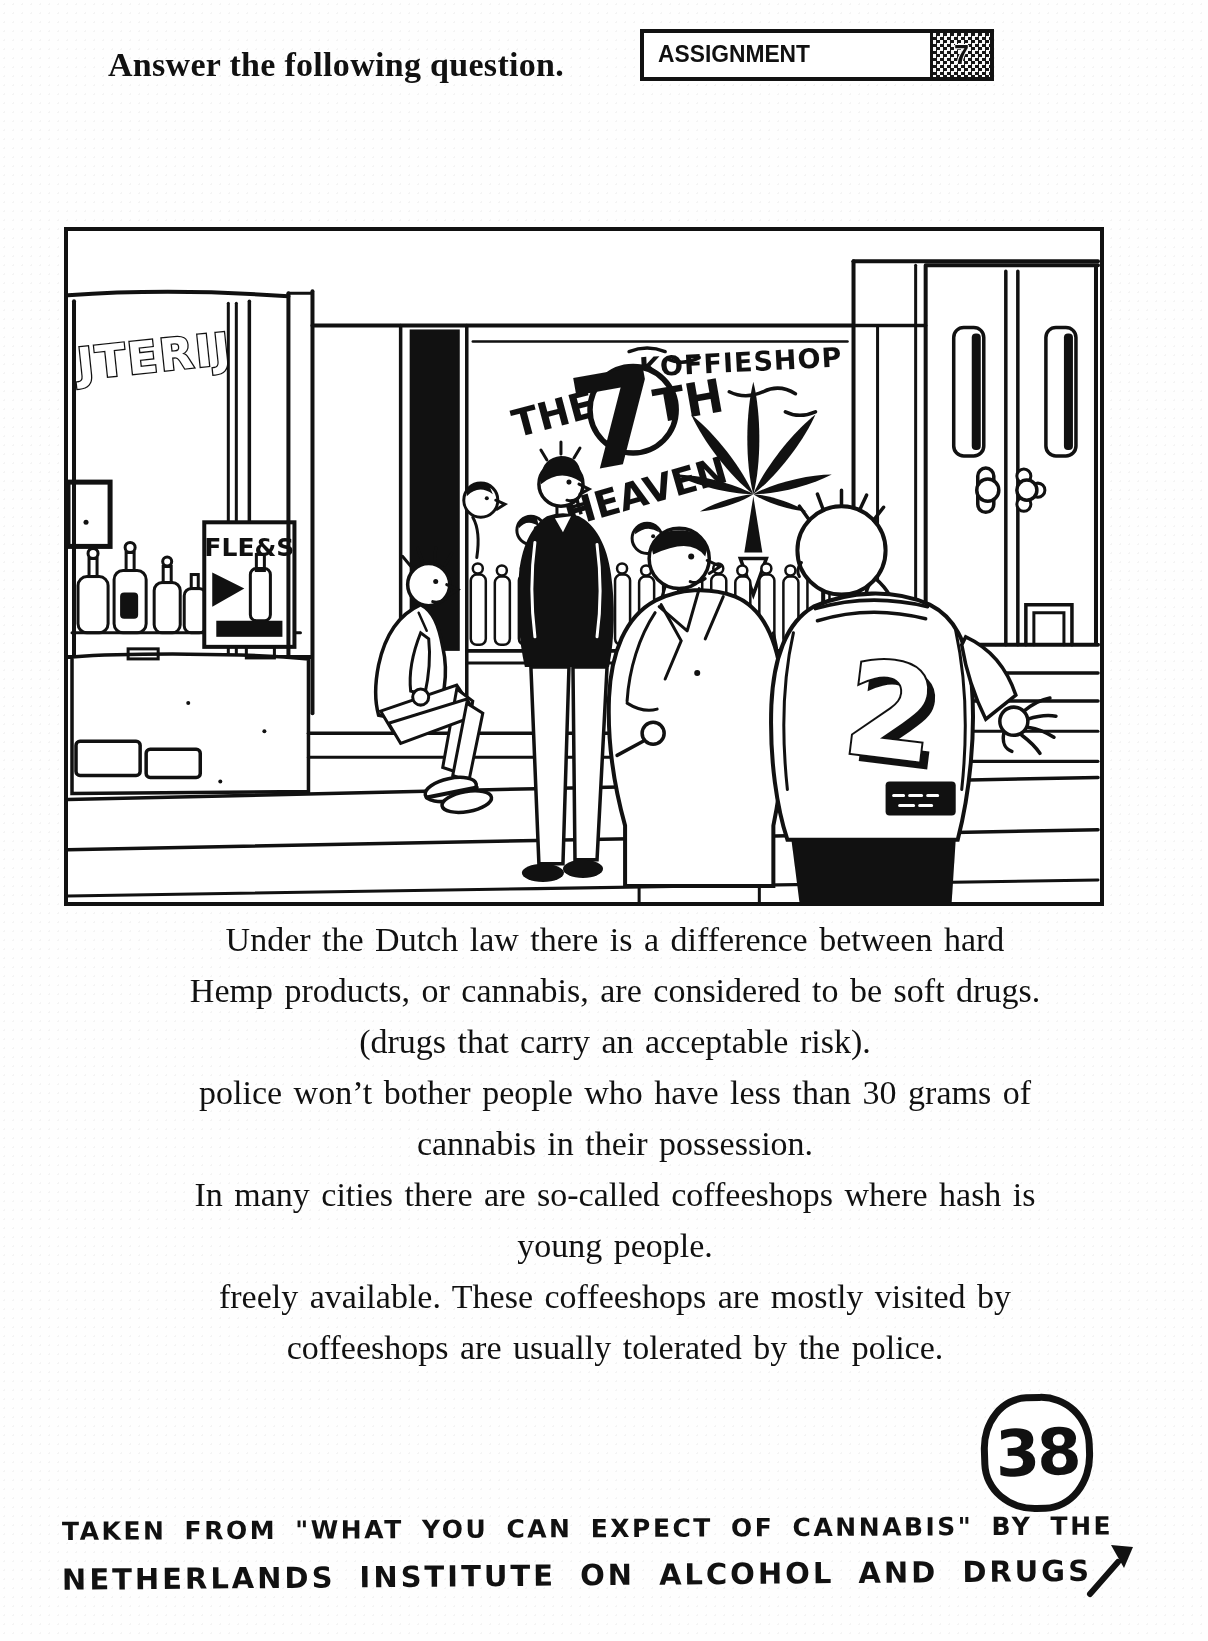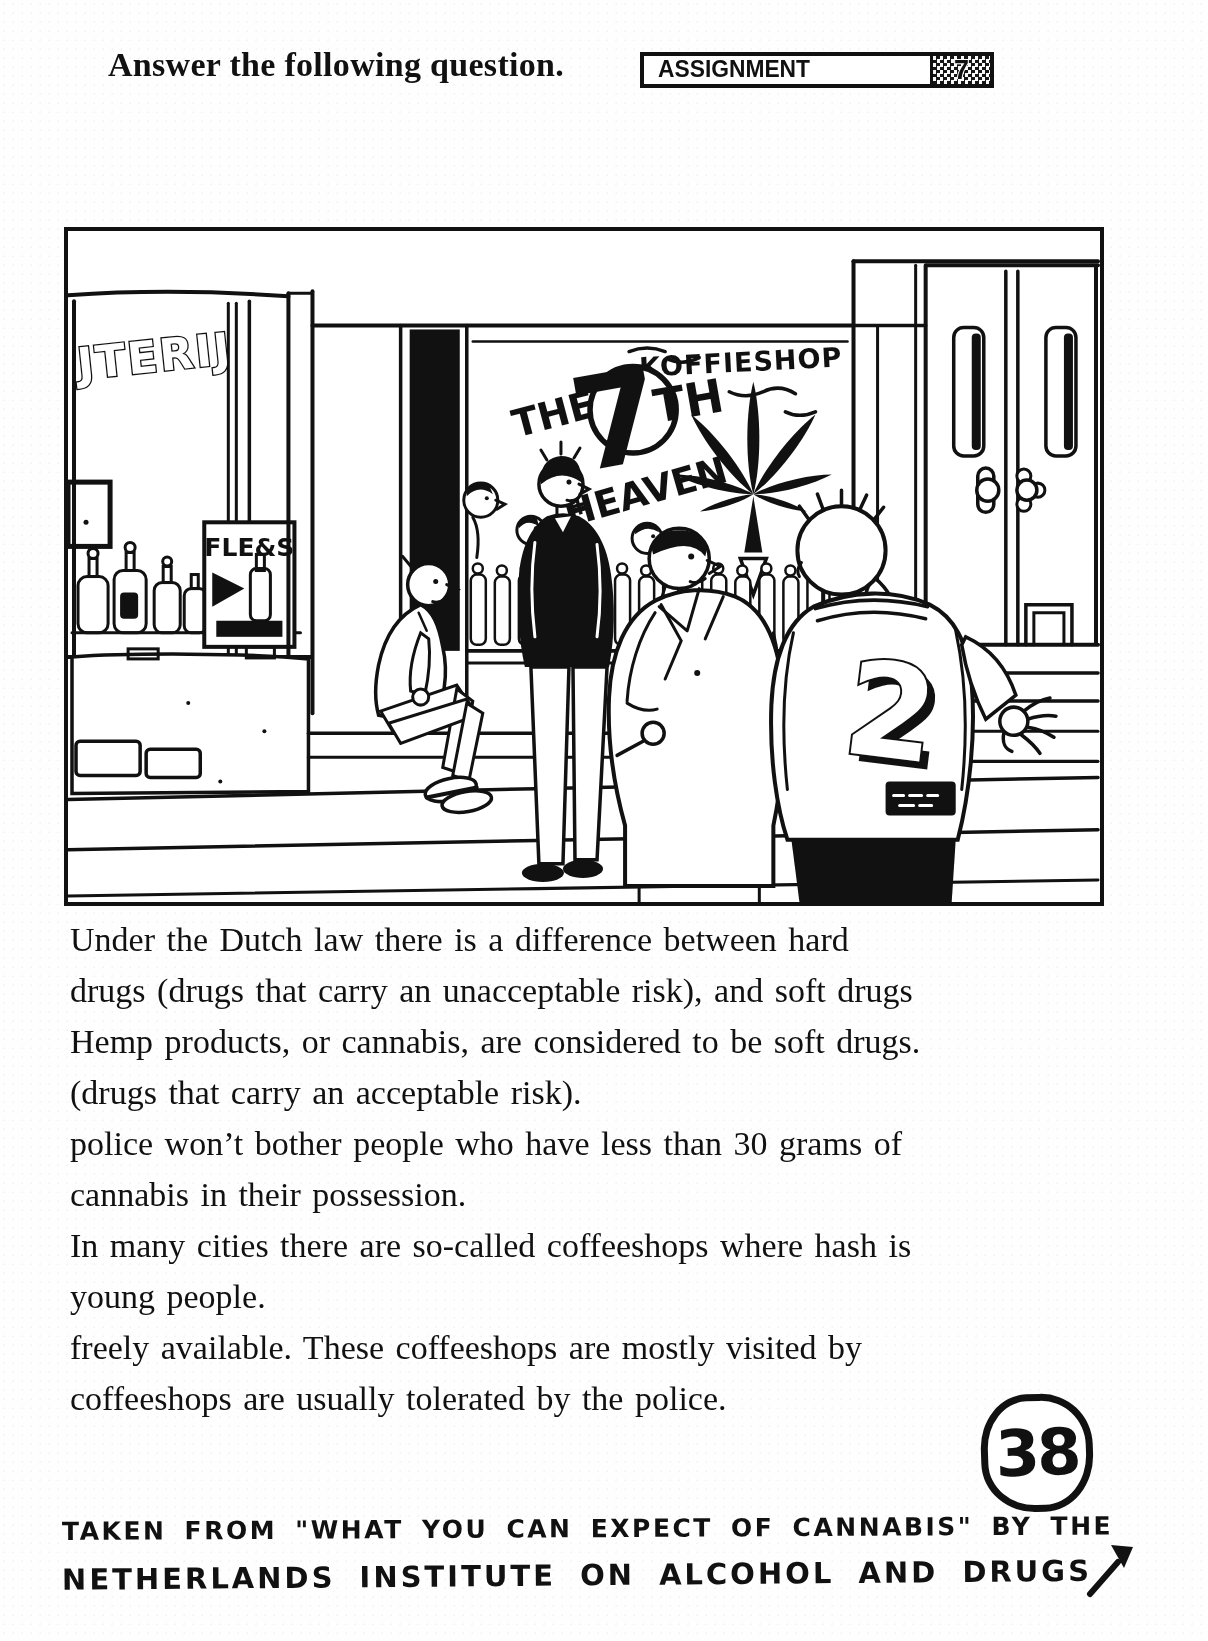--- a/index.html
+++ b/index.html
@@ -12,21 +12,21 @@
   .page{
     position:absolute;inset:0;
     background-image:radial-gradient(rgba(0,0,0,0.04) 1px, transparent 1px);
     background-size:9px 9px;
   }
   .instruction{
     position:absolute;left:84px;top:46px;
     font-size:34px;font-weight:700;letter-spacing:.3px;white-space:nowrap;margin-left:24px;
   }
   .assignment-box{
-    position:absolute;left:640px;top:52px;width:354px;height:36px;
+    position:absolute;left:640px;top:29px;width:354px;height:52px;
     border:4px solid #111;background:#fff;box-sizing:border-box;text-decoration:underline;
   }
   .assignment-label{
     position:absolute;left:14px;top:50%;
     transform:translateY(-52%) scaleX(.95);transform-origin:left center;
     font-family:"Liberation Sans",sans-serif;font-weight:700;font-size:24px;
     white-space:nowrap;
   }
   .assignment-tile{
     position:absolute;right:0;top:0;bottom:0;width:57px;
@@ -43,21 +43,21 @@
     position:absolute;left:84px;top:136px;
     font-size:37px;font-weight:700;white-space:nowrap;
   }
   .figure{
     position:absolute;left:64px;top:227px;width:1040px;height:679px;
     border:4px solid #111;box-sizing:border-box;background:#fff;
   }
   .figure svg{display:block;width:100%;height:100%;}
   .article{
     position:absolute;left:70px;top:914px;width:1090px;
-    font-size:34px;line-height:51px;word-spacing:3px;
+    font-size:34px;line-height:51px;word-spacing:3px;text-align:center;
   }
   .article div{white-space:nowrap;}
   .badge{
     position:absolute;left:981px;top:1394px;width:112px;height:118px;
     border:7px solid #111;background:#fff;box-sizing:border-box;
     border-radius:42% 46% 44% 48% / 46% 44% 48% 42%;
     display:flex;align-items:center;justify-content:center;
     transform:rotate(-2deg);
   }
   .badge span{
@@ -341,21 +341,20 @@
           <circle cx="944" cy="488" r="14" fill="#fff" stroke-width="3.5"></circle>
           <path d="M954 478 c10 -8 20 -12 26 -13 M958 486 c12 -4 22 -4 28 -3 M958 494 c12 2 20 6 26 10 M952 502 c8 6 14 12 18 18 M934 500 c-2 10 2 16 8 18" stroke-width="3.5"></path>
         </g>
 
       </g>
     </svg>
   </div>
 
   <div class="article">
     <div>Under the Dutch law there is a difference between hard</div>
-    <div>drugs (drugs that carry an unacceptable risk), and soft drugs</div>
     <div>Hemp products, or cannabis, are considered to be soft drugs.</div>
     <div>(drugs that carry an acceptable risk).</div>
     <div>police won’t bother people who have less than 30 grams of</div>
     <div>cannabis in their possession.</div>
     <div>In many cities there are so-called coffeeshops where hash is</div>
     <div>young people.</div>
     <div>freely available. These coffeeshops are mostly visited by</div>
     <div>coffeeshops are usually tolerated by the police.</div>
   </div>
 

